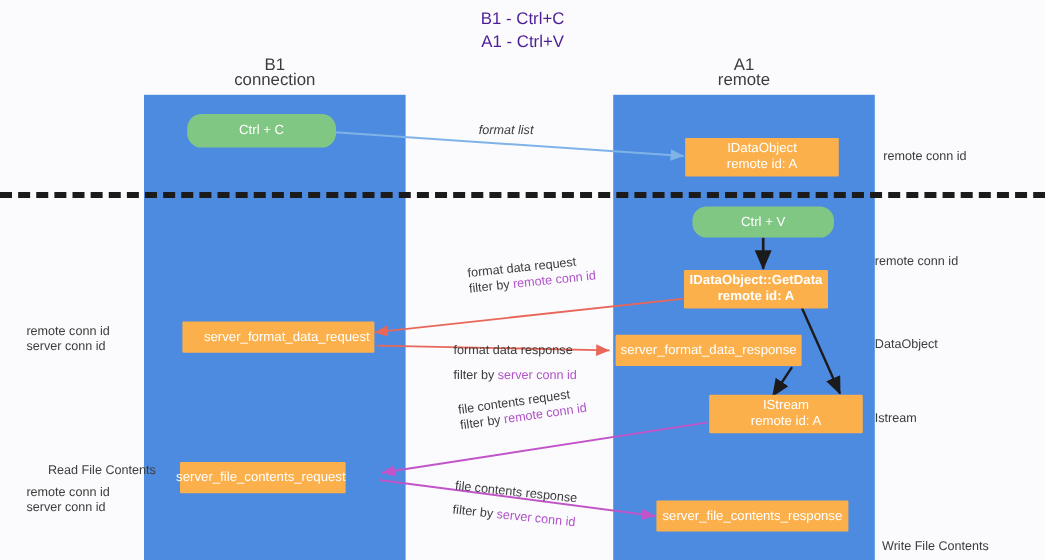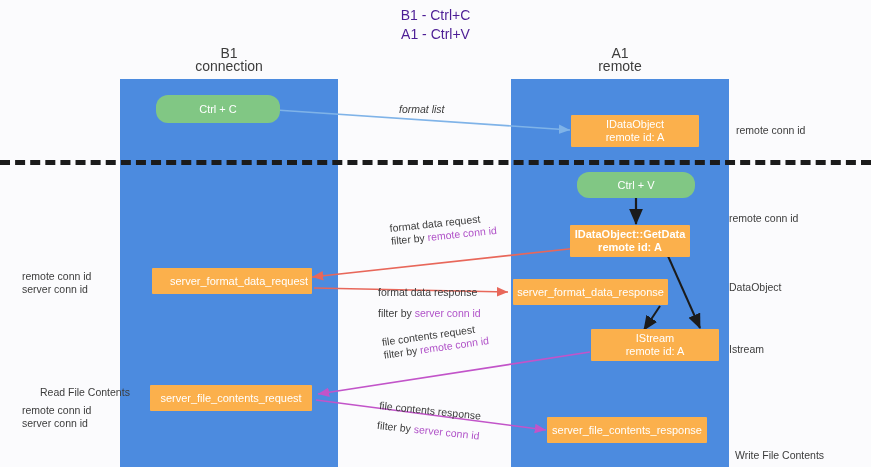--- a/index.html
+++ b/index.html
@@ -125,21 +125,21 @@
 
   <div class="box orange" style="left:513px;top:279px;width:155px;height:26px;">
     <span>server_format_data_response</span>
   </div>
 
   <div class="box orange" style="left:591px;top:329px;width:128px;height:32px;">
     <span>IStream</span>
     <span>remote id: A</span>
   </div>
 
-  <div class="box orange" style="left:150px;top:385px;width:162px;height:26px;">
+  <div class="box orange" style="left:150px;top:385px;width:138px;height:26px;align-items:flex-end;">
     <span>server_file_contents_request</span>
   </div>
 
   <div class="box orange" style="left:547px;top:417px;width:160px;height:26px;">
     <span>server_file_contents_response</span>
   </div>
 
   <div class="lbl" style="left:399px;top:103px;font-style:italic;">
     <span>format list</span>
   </div>

